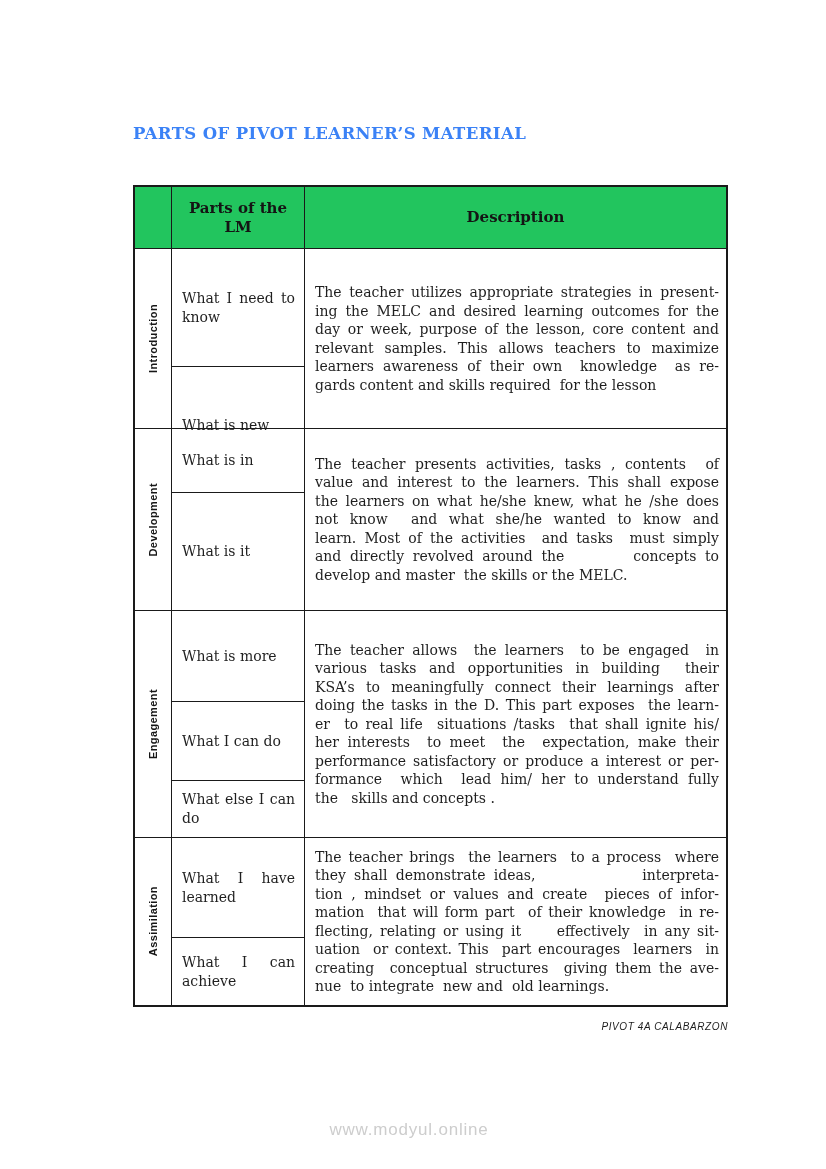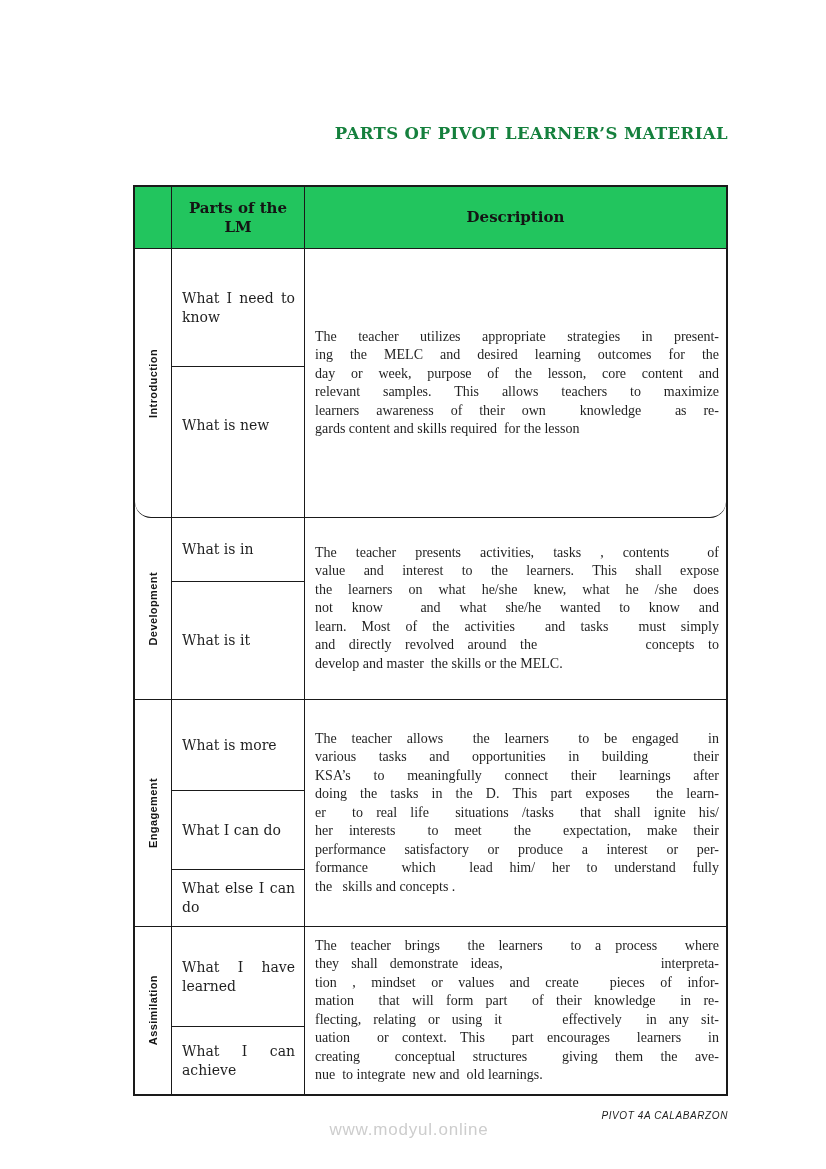--- a/index.html
+++ b/index.html
@@ -10,25 +10,25 @@
     position:relative;
     width:826px; height:1169px;
     margin:0 auto;
     background:#ffffff;
     overflow:hidden;
   }
 
   .content { margin-left:133px; width:595px; padding-top:124px; }
 
   .doc-title {
-    text-align:right;
+    text-align:left;
     font-weight:bold;
     font-size:16.5px;
     letter-spacing:.4px;
-    color:#15803d;
+    color:#3b82f6;
   }
 
   .parts-table {
     margin-top:42px;
     width:595px;
     border:2px solid #1a1a1a;
   }
 
   .row { display:flex; border-bottom:1.5px solid #1a1a1a; }
   .row:last-child { border-bottom:none; }
@@ -62,25 +62,25 @@
   .pcell {
     display:flex; align-items:center;
     padding:2px 9px 2px 10px;
     border-bottom:1.5px solid #1a1a1a;
     font-size:14px; line-height:19px;
   }
   .pcell:last-child { border-bottom:none; }
   .pcell > span { display:block; width:100%; text-align:justify; }
 
   
-  .desc { width:100%; padding:4px 7px 4px 10px; font-size:14px; line-height:18.5px;font-family:Liberation Serif, serif; }
+  .desc { width:100%; padding:4px 7px 4px 10px; font-size:14px; line-height:18.5px; }
   .jline { text-align:justify; text-align-last:justify; white-space:normal; }
   .jline.last { text-align-last:left; }
 
-  .sec-intro  { height:269px;border-radius:16px; }
+  .sec-intro  { height:180px; }
   .sec-dev    { height:182px; }
   .sec-eng    { height:227px; }
   .sec-assim  { height:167px; }
 
   .footer-credit {
     margin-top:14px;
     text-align:right;
     font-family:"Liberation Sans","DejaVu Sans",sans-serif;
     font-style:italic;
     font-size:10px;

